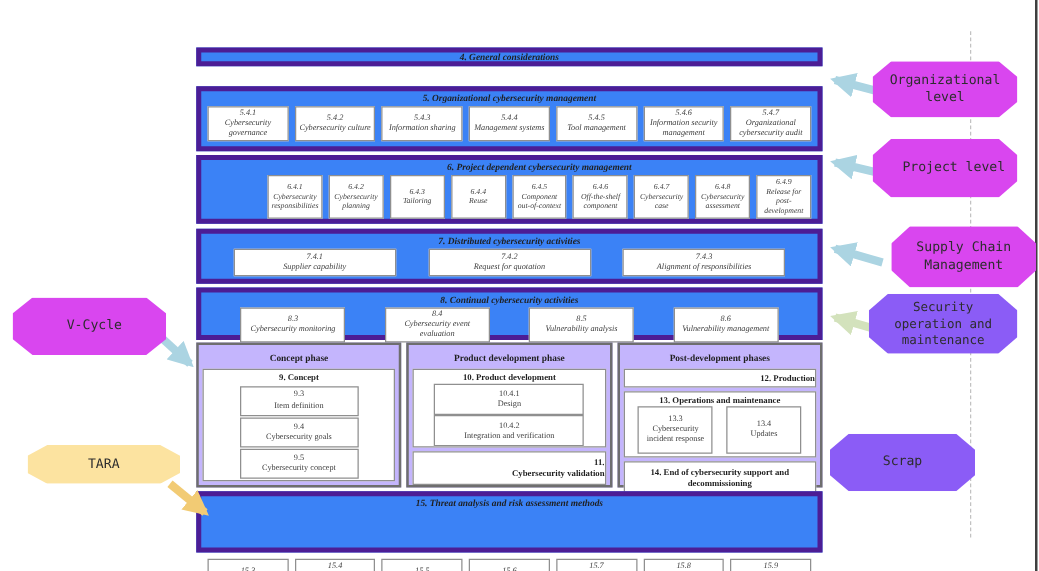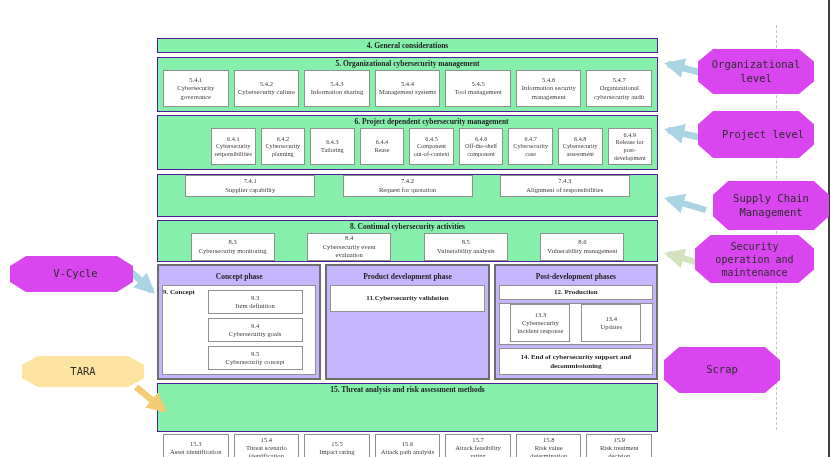--- a/index.html
+++ b/index.html
@@ -6,86 +6,86 @@
   body{
     width:831px;height:457px;position:relative;overflow:hidden;background:#ffffff;
     font-family:"Liberation Serif", serif;
   }
   
   .main{
     position:absolute;left:157px;top:38px;width:501px;height:394px;
     display:flex;flex-direction:column;z-index:1;
   }
   .section{
-    border:1px solid #4c1d95;background:#86efac;box-sizing:border-box;
-    display:flex;flex-direction:column;
+    border:4px solid #4c1d95;background:#3b82f6;box-sizing:border-box;
+    display:flex;flex-direction:column;font-style:italic;
   }
   .sec-title{
     font-weight:bold;font-size:7.5px;color:#1f1f1f;text-align:center;
     padding:2px 0 1px;line-height:1.15;flex:0 0 auto;
   }
   .row{display:flex;flex:1 1 auto;align-items:stretch;}
   .row.pad{padding:0 5px 4px;gap:5px;}
   .row.evenly{justify-content:space-evenly;padding:0 0 4px;}
   .cell{
     border:1px solid #8f8f8f;background:#fff;box-sizing:border-box;
     display:flex;flex-direction:column;align-items:center;justify-content:center;
     text-align:center;color:#3d3d3d;font-size:6.6px;line-height:1.25;
     padding:1px 2px;
   }
   .cell .num{white-space:nowrap;}
   .grow1{flex:1 1 0;}
   .s4{height:15px;justify-content:center;}
   .s4 .sec-title{padding:0;line-height:13px;}
-  .s5{height:56px;margin-top:4px;}
+  .s5{height:56px;margin-top:16px;}
   .s6{height:55px;margin-top:3px;padding-left:48px;}
   .s6 .cell{font-size:6.2px;}
   .s7{height:44px;margin-top:4px;}
   .s7 .cell{width:130px;flex:0 0 auto;height:22px;}
   .s8{height:42px;margin-top:3px;}
   .s8 .cell{width:84px;flex:0 0 auto;height:28px;}
   .s15{height:49px;margin-top:3px;gap:38px;}
   
   .phases{height:116px;margin-top:2px;display:flex;gap:4px;}
   .phase-col{
     flex:1 1 0;border:2px solid #6e6e6e;background:#c4b5fd;box-sizing:border-box;
     display:flex;flex-direction:column;gap:3px;padding:5px 3px 3px;
   }
   .phase-title{font-weight:bold;font-size:7.5px;color:#1f1f1f;text-align:center;line-height:11px;flex:0 0 auto;}
-  .block{border:1px solid #8f8f8f;box-sizing:border-box;display:flex;flex-direction:row;background:#fff;}
+  .block{border:1px solid #8f8f8f;box-sizing:border-box;display:flex;flex-direction:column;background:#fff;}
   .block-title{font-weight:bold;font-size:7px;color:#1f1f1f;text-align:center;padding:2px 0 1px;line-height:1.15;}
   .block.fill{flex:1 1 auto;}
   .cells-v{flex:1 1 auto;display:flex;flex-direction:column;justify-content:space-evenly;align-items:center;}
   .cells-v .cell{width:95px;height:24px;flex:0 0 auto;}
   .cells-v .cell.wide{width:120px;height:25px;}
   .bar{
     font-weight:bold;font-size:7px;color:#1f1f1f;text-align:center;
-    align-items:center;justify-content:center;line-height:1.2;flex:0 0 auto;
+    align-items:flex-end;justify-content:center;line-height:1.2;flex:0 0 auto;
   }
   .bar .num{white-space:nowrap;}
   .h27{height:27px;}
   .h15{height:15px;}
   .cells-h{flex:1 1 auto;display:flex;justify-content:space-evenly;align-items:center;padding-bottom:2px;}
   .cells-h .cell{width:60px;height:38px;flex:0 0 auto;}
   
   .tag{
     position:absolute;z-index:3;display:flex;align-items:center;justify-content:center;
     text-align:center;font-family:"DejaVu Sans Mono", monospace;font-size:10.5px;
     color:#2d2d2d;line-height:1.3;padding:0 6px;box-sizing:border-box;
     clip-path:polygon(13% 0%,87% 0%,100% 28%,100% 72%,87% 100%,13% 100%,0% 72%,0% 28%);
   }
   .tag.blue{background:#d946ef;}
-  .tag.green{background:#d946ef;}
+  .tag.green{background:#8b5cf6;}
   .tag.yellow{background:#fce3a0;}
   .t-org{left:698px;top:49px;width:116px;height:45px;}
   .t-project{left:698px;top:111px;width:116px;height:47px;padding-left:20px;}
   .t-supply{left:713px;top:181px;width:116px;height:49px;}
   .t-secop{left:695px;top:235px;width:119px;height:48px;font-size:10px;}
   .t-scrap{left:664px;top:347px;width:116px;height:46px;}
-  .t-vcycle{left:10px;top:256px;width:123px;height:36px;padding-left:14px;}
+  .t-vcycle{left:10px;top:238px;width:123px;height:46px;padding-left:14px;}
   .t-tara{left:22px;top:356px;width:122px;height:31px;}
   
   .dashed-line{position:absolute;left:776px;top:25px;height:405px;width:0;border-left:1px dashed #c2c2c2;z-index:0;}
   .edge-line{position:absolute;left:828px;top:0;width:2px;height:457px;background:#3f3f3f;z-index:0;}
   .arrows{position:absolute;left:0;top:0;width:831px;height:457px;z-index:2;pointer-events:none;}
 </style>
 </head>
 <body>
 
 <div class="dashed-line"></div>
@@ -210,20 +210,21 @@
           <span>Cybersecurity assessment</span>
         </div>
       <div class="cell grow1">
           <span class="num">6.4.9</span>
           <span>Release for post-development</span>
         </div>
     </div>
   </div>
 
   <div class="section s7">
+    <div class="sec-title">7. Distributed cybersecurity activities</div>
     <div class="row evenly">
       <div class="cell">
           <span class="num">7.4.1</span>
           <span>Supplier capability</span>
         </div>
       <div class="cell">
           <span class="num">7.4.2</span>
           <span>Request for quotation</span>
         </div>
       <div class="cell">
@@ -273,32 +274,46 @@
           <div class="cell">
               <span class="num">9.5</span>
               <span>Cybersecurity concept</span>
             </div>
         </div>
       </div>
     </div>
 
     <div class="phase-col">
       <div class="phase-title">Product development phase</div>
+      <div class="block fill">
+        <div class="block-title">10. Product development</div>
+        <div class="cells-v">
+          <div class="cell wide">
+              <span class="num">10.4.1</span>
+              <span>Design</span>
+            </div>
+          <div class="cell wide">
+              <span class="num">10.4.2</span>
+              <span>Integration and verification</span>
+            </div>
+        </div>
+      </div>
       <div class="block bar h27">
         <span class="num">11.</span>
         <span>Cybersecurity validation</span>
       </div>
     </div>
 
     <div class="phase-col">
       <div class="phase-title">Post-development phases</div>
       <div class="block bar h15">
           <span>12. Production</span>
         </div>
       <div class="block fill">
+        <div class="block-title">13. Operations and maintenance</div>
         <div class="cells-h">
           <div class="cell">
               <span class="num">13.3</span>
               <span>Cybersecurity incident response</span>
             </div>
           <div class="cell">
               <span class="num">13.4</span>
               <span>Updates</span>
             </div>
         </div>

